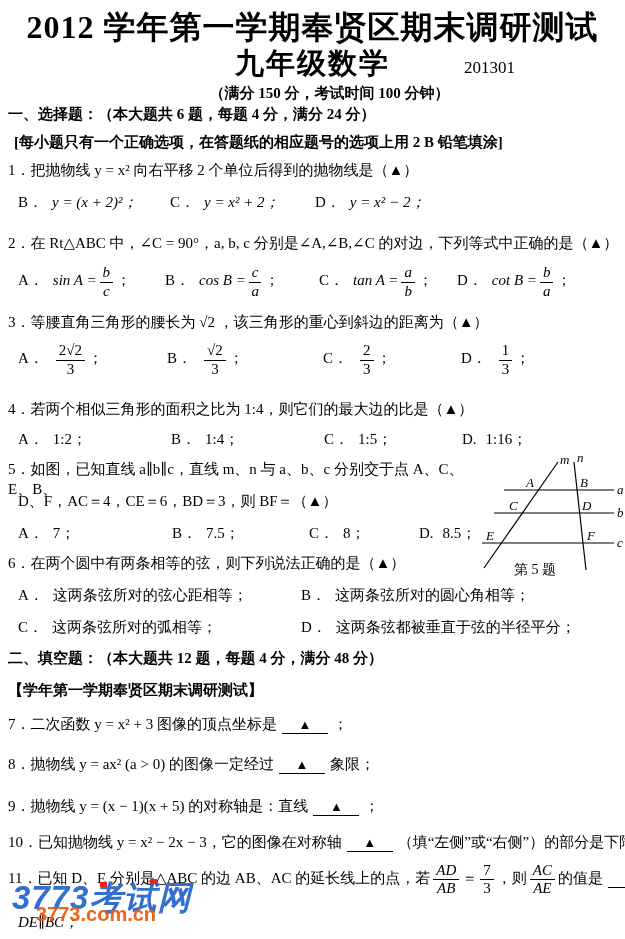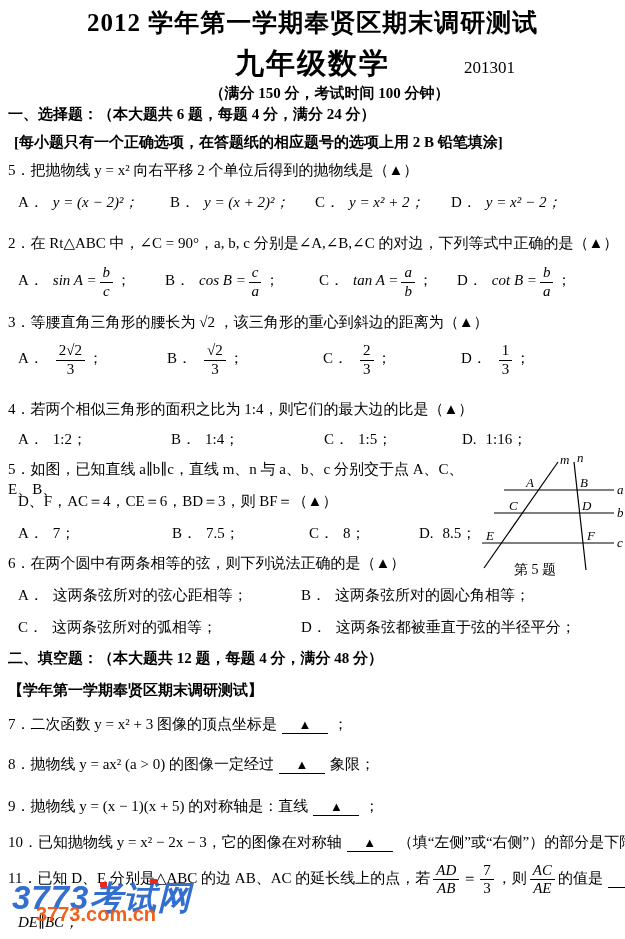--- a/index.html
+++ b/index.html
@@ -1,21 +1,21 @@
 <!DOCTYPE html>
 <html><head>
 <meta charset="utf-8">
 <style>
   html,body{margin:0;padding:0;background:#ffffff;}
   .page{position:relative;width:625px;height:939px;background:#fff;overflow:hidden;
         font-family:"Liberation Serif","DejaVu Serif",serif;color:#000;}
   .row{position:absolute;left:8px;font-size:15px;white-space:nowrap;line-height:1.35;}
   .center{left:0;width:625px;text-align:center;}
   .bold{font-weight:bold;}
-  .title{font-size:25px;letter-spacing:1px;text-align:center;}
+  .title{font-size:32px;letter-spacing:1px;text-align:center;}
   .subject{font-size:29px;letter-spacing:2px;}
   .code{font-size:17px;}
   .meta{font-size:15px;padding-left:17px;}
   .m{font-style:italic;}
   .opts{display:grid;width:600px;align-items:center;}
   .lab{margin-right:9px;}
   .frac{display:inline-block;vertical-align:middle;text-align:center;line-height:1.15;margin:0 3px;}
   .frac .num{display:block;border-bottom:1px solid #000;padding:0 3px;}
   .frac .den{display:block;}
   .it{font-style:italic;}
@@ -37,23 +37,22 @@
 <div class="page">
 
   <div class="row center bold title" style="top:6px;">2012 学年第一学期奉贤区期末调研测试</div>
   <div class="row center bold subject" style="top:44px;">九年级数学</div>
   <div class="row code" style="left:464px;top:57px;">201301</div>
   <div class="row center bold meta" style="top:83px;">（满分 150 分，考试时间 100 分钟）</div>
 
   <div class="row bold" style="top:104px;">一、选择题：（本大题共 6 题，每题 4 分，满分 24 分）</div>
   <div class="row bold" style="left:14px;top:132px;">[每小题只有一个正确选项，在答题纸的相应题号的选项上用 2 B 铅笔填涂]</div>
 
-  <div class="row" style="top:160px;">5．把抛物线 y = x² 向右平移 2 个单位后得到的抛物线是（▲）</div>
+  <div class="row" style="top:160px;">1．把抛物线 y = x² 向右平移 2 个单位后得到的抛物线是（▲）</div>
   <div class="row opts" style="left:18px;top:192px;grid-template-columns:152px 145px 136px auto;">
-    <span><span class="lab">A．</span><span class="m">y = (x − 2)²；</span></span>
     <span><span class="lab">B．</span><span class="m">y = (x + 2)²；</span></span>
     <span><span class="lab">C．</span><span class="m">y = x² + 2；</span></span>
     <span><span class="lab">D．</span><span class="m">y = x² − 2；</span></span>
   </div>
 
   <div class="row" style="top:233px;">2．在 Rt△ABC 中，∠C = 90°，a, b, c 分别是∠A,∠B,∠C 的对边，下列等式中正确的是（▲）</div>
   <div class="row opts" style="left:18px;top:260px;grid-template-columns:147px 154px 138px auto;height:44px;">
     <span><span class="lab">A．</span><span class="m">sin A =</span><span class="frac it"><span class="num">b</span><span class="den">c</span></span><span>；</span></span>
     <span><span class="lab">B．</span><span class="m">cos B =</span><span class="frac it"><span class="num">c</span><span class="den">a</span></span><span>；</span></span>
     <span><span class="lab">C．</span><span class="m">tan A =</span><span class="frac it"><span class="num">a</span><span class="den">b</span></span><span>；</span></span>

